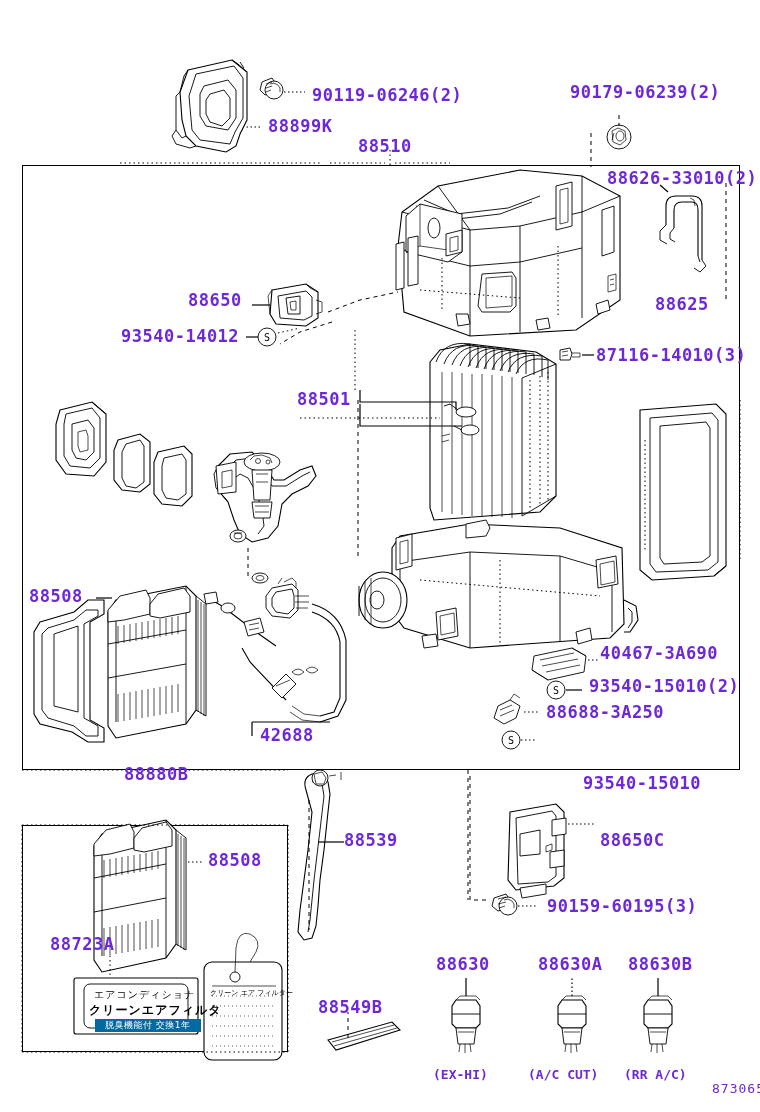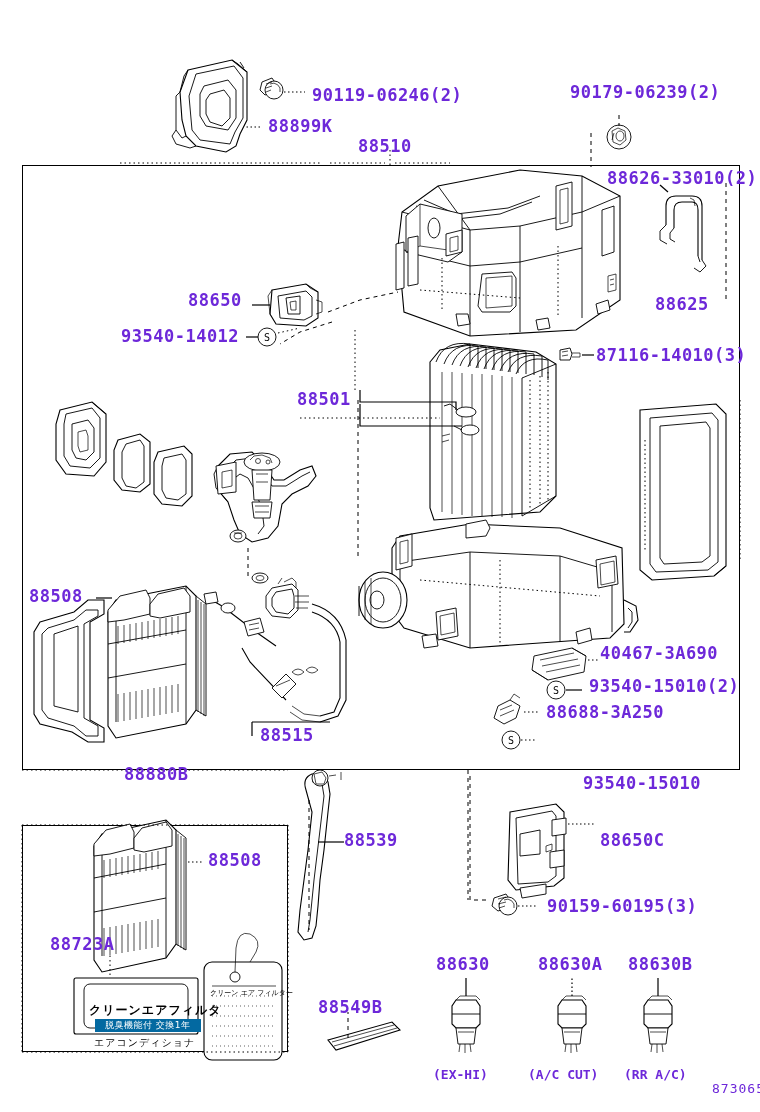--- a/index.html
+++ b/index.html
@@ -539,21 +539,21 @@
   <div class="lbl" style="left:188px;top:292px;">88650</div>
 
   <div class="lbl" style="left:121px;top:328px;">93540-14012</div>
 
   <div class="lbl" style="left:596px;top:347px;">87116-14010(3)</div>
 
   <div class="lbl" style="left:297px;top:391px;">88501</div>
 
   <div class="lbl" style="left:29px;top:588px;">88508</div>
 
-  <div class="lbl" style="left:260px;top:727px;">88515</div>
+  <div class="lbl" style="left:260px;top:727px;">42688</div>
 
   <div class="lbl" style="left:600px;top:645px;">40467-3A690</div>
 
   <div class="lbl" style="left:589px;top:678px;">93540-15010(2)</div>
 
   <div class="lbl" style="left:546px;top:704px;">88688-3A250</div>
 
   <div class="lbl" style="left:543px;top:775px;margin-left:40px;">93540-15010</div>
 
   <div class="lbl" style="left:124px;top:766px;">88880B</div>
@@ -573,18 +573,18 @@
   <div class="lbl" style="left:436px;top:956px;">88630</div>
   <div class="lbl" style="left:538px;top:956px;">88630A</div>
   <div class="lbl" style="left:628px;top:956px;">88630B</div>
 
   <div class="lbl sm" style="left:433px;top:1068px;">(EX-HI)</div>
   <div class="lbl sm" style="left:528px;top:1068px;">(A/C CUT)</div>
   <div class="lbl sm" style="left:624px;top:1068px;">(RR A/C)</div>
 
   <div class="lbl dnum" style="left:684px;top:1082px;">873065A</div>
 
-  <div class="jp" style="left:94px;top:988px;font-size:10px;letter-spacing:1px;margin-top:48px;">エアコンディショナ</div>
+  <div class="jp" style="left:94px;top:988px;font-size:10px;letter-spacing:1px;">エアコンディショナ</div>
   <div class="jp" style="left:89px;top:1002px;font-size:12px;letter-spacing:1px;font-weight:bold;">クリーンエアフィルタ</div>
   <div class="jp" style="left:95px;top:1019px;font-size:9px;letter-spacing:0.5px;background:#0369a1;color:#fff;padding:0 10px;">脱臭機能付 交換1年</div>
   <div class="jp" style="left:210px;top:988px;font-size:7px;letter-spacing:0px;">クリーン エア フィルター</div>
 
 </div>
 
 </body></html>

